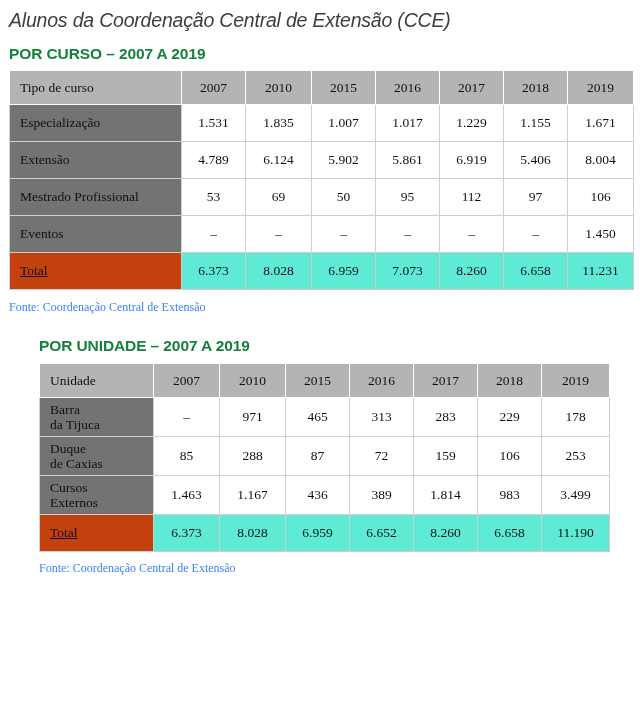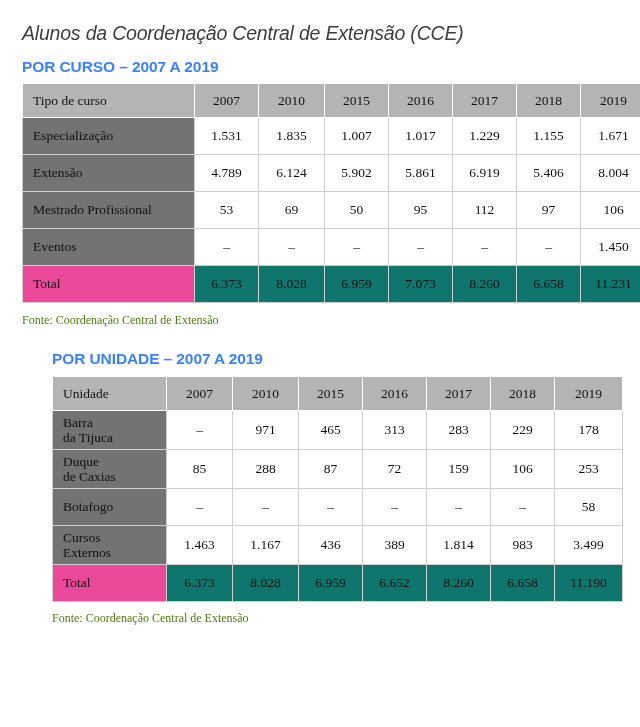--- a/index.html
+++ b/index.html
@@ -12,37 +12,37 @@
     background: #ffffff;
     font-family: "Liberation Sans", sans-serif;
     color: #1a1a1a;
     overflow: hidden;
   }
   .page {
     position: relative;
     width: 640px;
     height: 727px;
     box-sizing: border-box;
-    padding: 14px;
+    padding: 1px;
   }
   .doc-title {
     font-family: "Liberation Sans", sans-serif;
     font-style: italic;
     font-size: 19.5px;
     color: #3d3d3d;
     font-weight: normal;
     margin: 0;
     padding: 8px 0 0 8px;
     letter-spacing: -0.2px;
   }
   .section-title {
     font-family: "Liberation Sans", sans-serif;
     font-weight: bold;
     font-size: 15.5px;
-    color: #3b82f6;
+    color: #15803d;
     margin: 0;
     letter-spacing: -0.1px;
   }
   .sec1-title {
     padding: 13px 0 7px 8px;
   }
   .sec2-title {
     padding: 0 0 8px 38px;
   }
   table {
@@ -83,35 +83,36 @@
     border: 1px solid #cfcfcf;
     height: 36px;
   }
   tbody td.first-col {
     text-align: left;
     padding-left: 10px;
     background: #737373;
     border-color: #cfcfcf;
   }
   tbody tr.total-row td {
-    background: #0f766e;
+    background: #5eead4;
     font-weight: normal;
   }
   tbody tr.total-row td.first-col {
-    background: #ec4899;
+    background: #c2410c;
+    text-decoration: underline;
   }
   .two-line {
     line-height: 1.12;
     padding-top: 1px;
     padding-bottom: 1px;
   }
   .source {
     font-family: "Liberation Serif", serif;
     font-size: 12px;
-    color: #4d7c0f;
+    color: #3b82f6;
   }
   .src1 {
     padding: 10px 0 0 8px;
   }
   .src2 {
     padding: 9px 0 0 38px;
   }
   .gap {
     height: 22px;
   }
@@ -252,30 +253,20 @@
         </td>
         <td>85</td>
         <td>288</td>
         <td>87</td>
         <td>72</td>
         <td>159</td>
         <td>106</td>
         <td>253</td>
       </tr>
       <tr>
-        <td class="first-col">Botafogo</td>
-        <td>–</td>
-        <td>–</td>
-        <td>–</td>
-        <td>–</td>
-        <td>–</td>
-        <td>–</td>
-        <td>58</td>
-      </tr>
-      <tr>
         <td class="first-col two-line">
           <div>Cursos</div>
           <div>Externos</div>
         </td>
         <td>1.463</td>
         <td>1.167</td>
         <td>436</td>
         <td>389</td>
         <td>1.814</td>
         <td>983</td>

